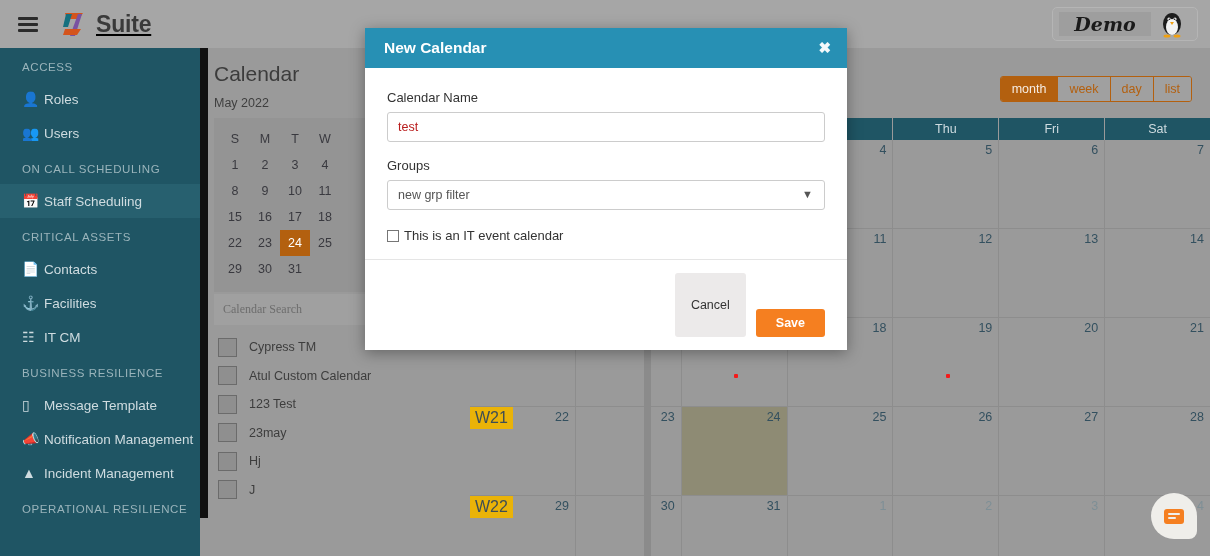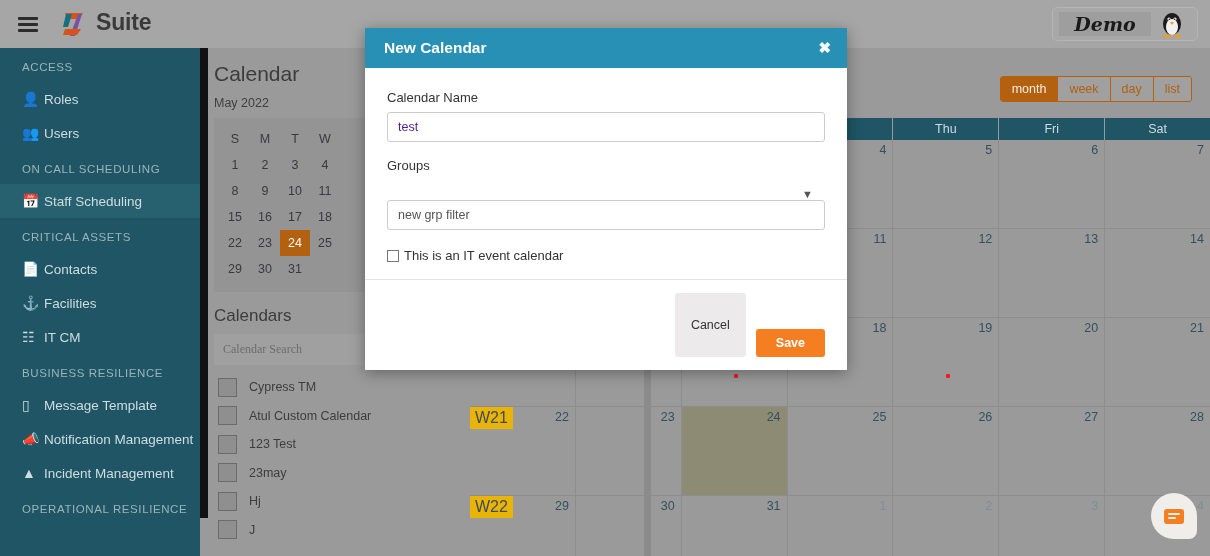--- a/index.html
+++ b/index.html
@@ -16,21 +16,21 @@
 
   
   .topbar {
     position: absolute; top: 0; left: 0; width: 1210px; height: 48px;
     background: #a6a6a6;
     display: flex; align-items: center;
     z-index: 5;
   }
   .hamburger { margin-left: 18px; width: 20px; display: flex; flex-direction: column; gap: 3px; cursor: pointer; }
   .hamburger span { display:block; height: 3px; background: #2b2b2b; border-radius: 1px; }
-  .brand { display: flex; margin-left: 22px; }
+  .brand { display: flex; align-items: center; margin-left: 22px; text-decoration: underline; }
   .zlogo { width: 28px; height: 30px; position: relative; }
   .brand-text { font-size: 23px; font-weight: bold; color: #3a3a3a; margin-left: 8px; letter-spacing: -0.2px; }
 
   .topright {
     position: absolute; right: 12px; top: 7px;
     height: 34px; width: 146px;
     border: 1px solid #b5b5b5; border-radius: 5px;
     background: #a8a8a8;
     display: flex; align-items: center; padding: 0 6px;
   }
@@ -186,34 +186,33 @@
     display: flex; align-items: center; justify-content: space-between;
     padding: 0 16px 0 19px;
     text-align: right;
   }
   .modal-title { font-size: 15.5px; font-weight: bold; }
   .modal-x { font-size: 15px; font-weight: bold; cursor: pointer; opacity: .95; }
   .modal-body { padding: 22px 22px 16px 22px; }
   .fld-label { font-size: 13px; color: #333; margin-bottom: 7px; }
   .fld-input {
     width: 100%; height: 30px; border: 1px solid #ccc; border-radius: 3px;
-    padding: 0 10px; font-size: 12.5px; color: #4c1d95; outline: none;
+    padding: 0 10px; font-size: 12.5px; color: #b91c1c; outline: none;
     font-family: "Liberation Sans", sans-serif; background: #fff;
   }
   .gap { height: 16px; }
   .sel-wrap { position: relative; }
   .sel-wrap .chev {
     position: absolute; right: 12px; top: 8px; font-size: 11px; color: #555; pointer-events: none;
   }
   .fld-select {
     width: 100%; height: 30px; border: 1px solid #ccc; border-radius: 3px;
     padding: 0 10px; font-size: 12.5px; color: #555; outline: none;
     appearance: none; -webkit-appearance: none; background: #fff;
     font-family: "Liberation Sans", sans-serif;
-    margin-top: 20px;
   }
   .chk-row { display: flex; align-items: center; margin-top: 18px; }
   .chk-box {
     width: 12px; height: 12px; border: 1px solid #767676; background: #fff;
     margin-right: 5px; cursor: pointer;
   }
   .chk-lbl { font-size: 13px; color: #333; }
   .modal-ft {
     border-top: 1px solid #e5e5e5; padding: 13px 22px;
     display: flex; justify-content: flex-end; gap: 10px;
@@ -345,24 +344,20 @@
           <div class="mini-cell">25</div>
         </div>
         <div class="mini-row">
           <div class="mini-cell">29</div>
           <div class="mini-cell">30</div>
           <div class="mini-cell">31</div>
           <div class="mini-cell empty"></div>
         </div>
       </div>
 
-    <div class="calendars-hd">
-      <span class="t">Calendars</span>
-      <span class="plus-btn">+</span>
-    </div>
 
     <div class="search-wrap">
       <input class="search-input" id="searchinput" placeholder="Calendar Search" style="">
       <button class="search-btn">
         <svg width="13" height="13" viewBox="0 0 16 16" style="vertical-align:middle">
           <circle cx="6.5" cy="6.5" r="4.6" fill="none" stroke="#f2e4d6" stroke-width="1.8"></circle>
           <line x1="10" y1="10" x2="14.5" y2="14.5" stroke="#f2e4d6" stroke-width="2"></line>
         </svg>
       </button>
     </div>

